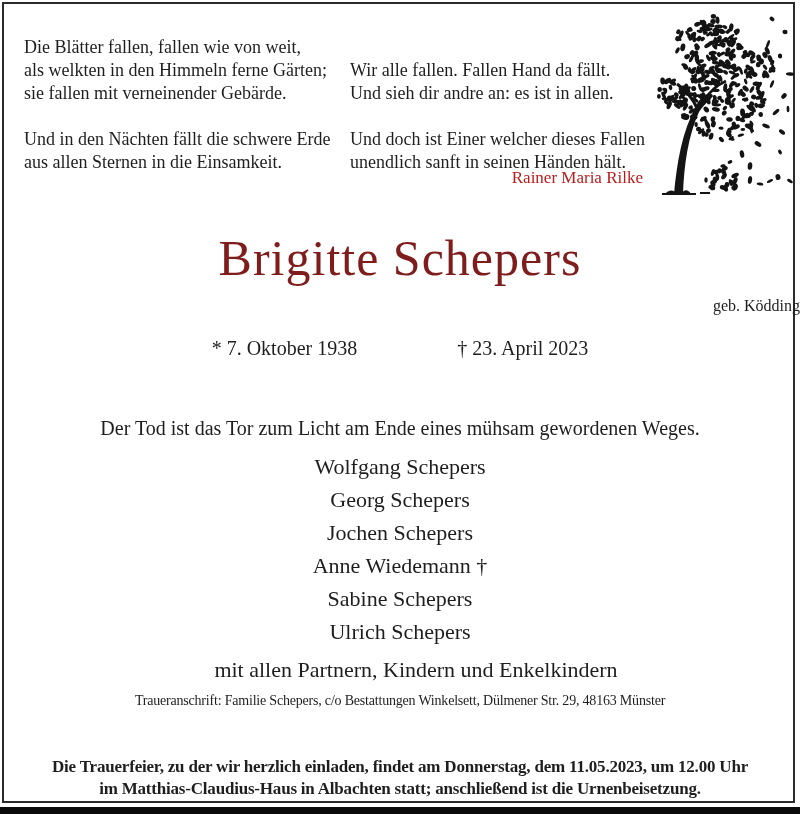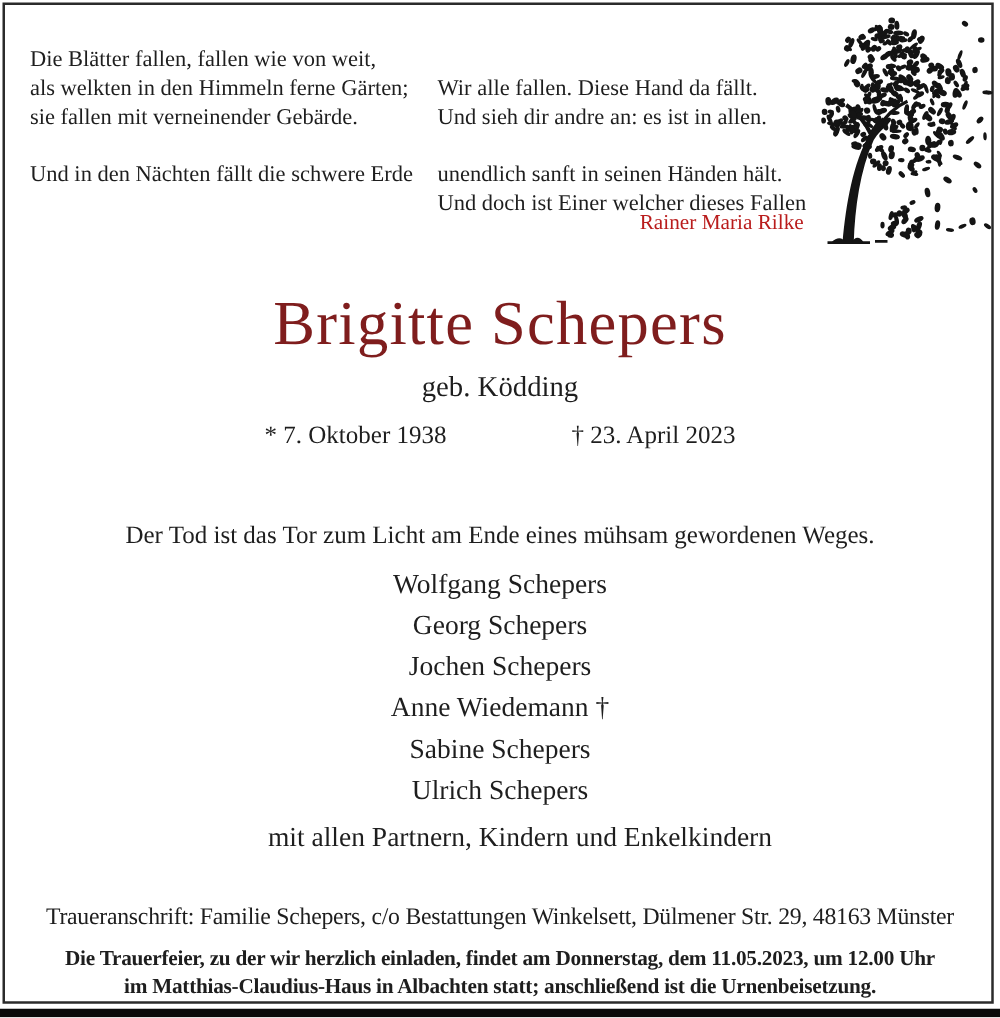--- a/index.html
+++ b/index.html
@@ -55,61 +55,62 @@
     left: 0; width: 100%;
     text-align: center;
   }
   .deceased-name {
     top: 228px;
     font-size: 50px;
     line-height: 1.2;
     color: #7f1d1d;
     letter-spacing: 1px;
   }
-  .maiden-name { top: 297px; font-size: 23px; }
+  .maiden-name { top: 297px; font-size: 16px; text-align: right; }
   .dates {
     top: 337px;
     display: flex;
     justify-content: center;
     gap: 100px;
     font-size: 20px;
   }
   .epitaph { top: 417px; font-size: 20px; white-space: nowrap; }
   .mourners { top: 450px; font-size: 22px; line-height: 33px; }
   .mourners-suffix { top: 657px; font-size: 22px; white-space: nowrap; padding-left: 16px; }
-  .address { top: 723px; font-size: 19px; letter-spacing: -0.2px; white-space: nowrap; }
+  .address { top: 693px; font-size: 14px; letter-spacing: -0.2px; white-space: nowrap; }
   .funeral { top: 756px; font-size: 17px; line-height: 22px; letter-spacing: -0.2px; font-weight: bold; }
   .funeral div { white-space: nowrap; }
 </style>
 </head>
 <body>
 
 <div class="page">
 
   <div class="frame"></div>
 
   <div class="poem-col poem-left">
     <div class="stanza">
       <div>Die Blätter fallen, fallen wie von weit,</div>
       <div>als welkten in den Himmeln ferne Gärten;</div>
       <div>sie fallen mit verneinender Gebärde.</div>
     </div>
     <div class="stanza">
       <div>Und in den Nächten fällt die schwere Erde</div>
+      <div>aus allen Sternen in die Einsamkeit.</div>
     </div>
   </div>
 
   <div class="poem-col poem-right">
     <div class="stanza">
-      <div>Wir alle fallen. Diese Hand da fällt.</div>
+      <div>Wir alle fallen. Fallen Hand da fällt.</div>
       <div>Und sieh dir andre an: es ist in allen.</div>
     </div>
     <div class="stanza">
+      <div>Und doch ist Einer welcher dieses Fallen</div>
       <div>unendlich sanft in seinen Händen hält.</div>
-      <div>Und doch ist Einer welcher dieses Fallen</div>
     </div>
   </div>
 
   <div class="attribution">Rainer Maria Rilke</div>
 
   <div class="tree">
     <svg width="145" height="192" viewBox="0 0 145 192" xmlns="http://www.w3.org/2000/svg">
 
       <path d="M24,190 C27,158 32,128 46,102 C48,97 52,93 56,90 L61,95 C56,99 52,103 49,108 C38,132 34,162 33,190 Z" fill="#141414"></path>
       <path d="M47,104 C42,93 36,86 27,80" stroke="#141414" stroke-width="3.2" fill="none"></path>

